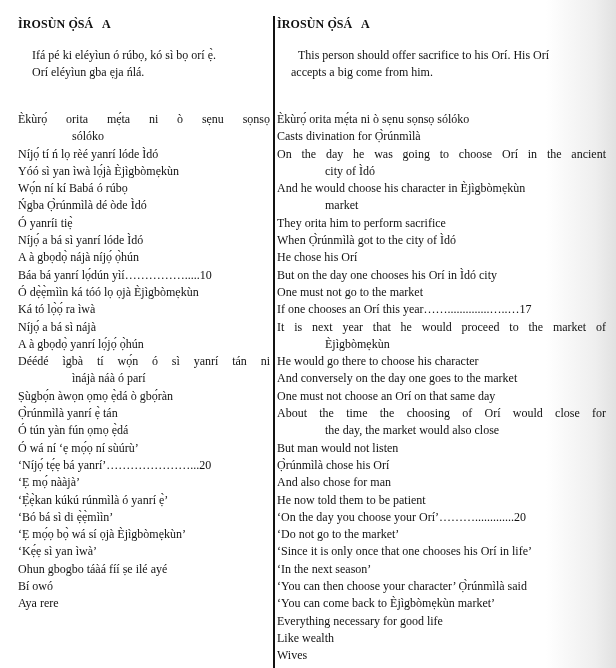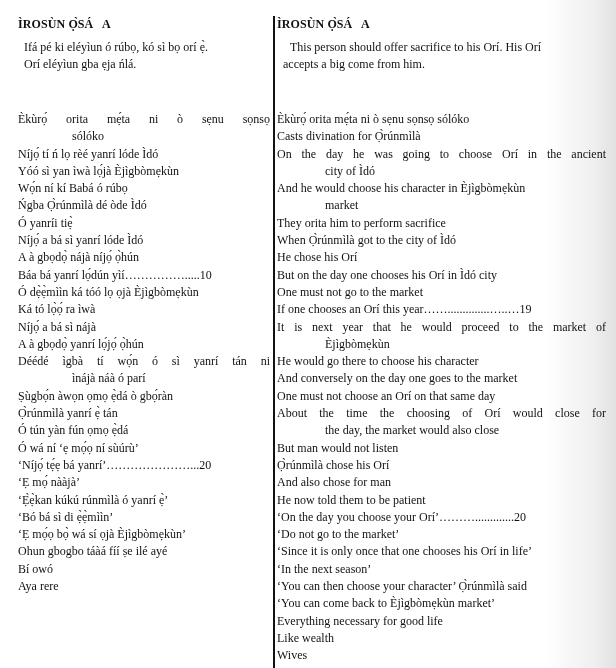--- a/index.html
+++ b/index.html
@@ -46,21 +46,21 @@
       width: 329px;
     }
     .title {
       font-weight: bold;
       margin-top: 16px;
       height: 17px;
       letter-spacing: 0.1px;
       white-space: pre;
     }
     .intro {
-      margin: 6px;
+      margin: 14px;
     }
     .intro-line {
       display: block;
       white-space: nowrap;
     }
     .col-right .intro-line.first {
       text-indent: 7px;
     }
     .verses {
       position: absolute;
@@ -115,20 +115,21 @@
     <span class="verse cont-l2">ìnájà náà ó parí</span>
     <span class="verse">Ṣùgbọ́n àwọn ọmọ ẹ̀dá ò gbọ́ràn</span>
     <span class="verse">Ọ̀rúnmìlà yanrí ẹ̀ tán</span>
     <span class="verse">Ó tún yàn fún ọmọ ẹ̀dá</span>
     <span class="verse">Ó wá ní ‘ẹ mọ́ọ ní sùúrù’</span>
     <span class="verse">‘Níjọ́ tẹ́ẹ bá yanrí’…………………...20</span>
     <span class="verse">‘Ẹ mọ́ nààjà’</span>
     <span class="verse">‘Ẹ̀ẹ̀kan kúkú rúnmìlà ó yanrí ẹ̀’</span>
     <span class="verse">‘Bó bá sì di ẹ̀ẹ̀mììn’</span>
     <span class="verse">‘Ẹ mọ́ọ bọ̀ wá sí ọjà Èjìgbòmẹkùn’</span>
+    <span class="verse">‘Kẹ́ẹ sì yan ìwà’</span>
     <span class="verse">Ohun gbogbo táàá fíí ṣe ilé ayé</span>
     <span class="verse">Bí owó</span>
     <span class="verse">Aya rere</span>
   </div>
 </div>
 
 <div class="col col-right">
   <div class="title">ÌROSÙN Ọ̀SÁ   A</div>
   <div class="intro">
     <span class="intro-line first">This person should offer sacrifice to his Orí. His Orí</span>
@@ -139,21 +140,21 @@
     <span class="verse">Casts divination for Ọ̀rúnmìlà</span>
     <span class="verse justify">On the day he was going to choose Orí in the ancient</span>
     <span class="verse cont-r">city of Ìdó</span>
     <span class="verse">And he would choose his character in Èjìgbòmẹkùn</span>
     <span class="verse cont-r">market</span>
     <span class="verse">They orita him to perform sacrifice</span>
     <span class="verse">When Ọ̀rúnmìlà got to the city of Ìdó</span>
     <span class="verse">He chose his Orí</span>
     <span class="verse">But on the day one chooses his Orí in Ìdó city</span>
     <span class="verse">One must not go to the market</span>
-    <span class="verse">If one chooses an Orí this year……..............…..…19</span>
+    <span class="verse">If one chooses an Orí this year……..............…..…17</span>
     <span class="verse justify">It is next year that he would proceed to the market of</span>
     <span class="verse cont-r">Èjìgbòmẹkùn</span>
     <span class="verse">He would go there to choose his character</span>
     <span class="verse">And conversely on the day one goes to the market</span>
     <span class="verse">One must not choose an Orí on that same day</span>
     <span class="verse justify">About the time the choosing of Orí would close for</span>
     <span class="verse cont-r">the day, the market would also close</span>
     <span class="verse">But man would not listen</span>
     <span class="verse">Ọ̀rúnmìlà chose his Orí</span>
     <span class="verse">And also chose for man</span>

